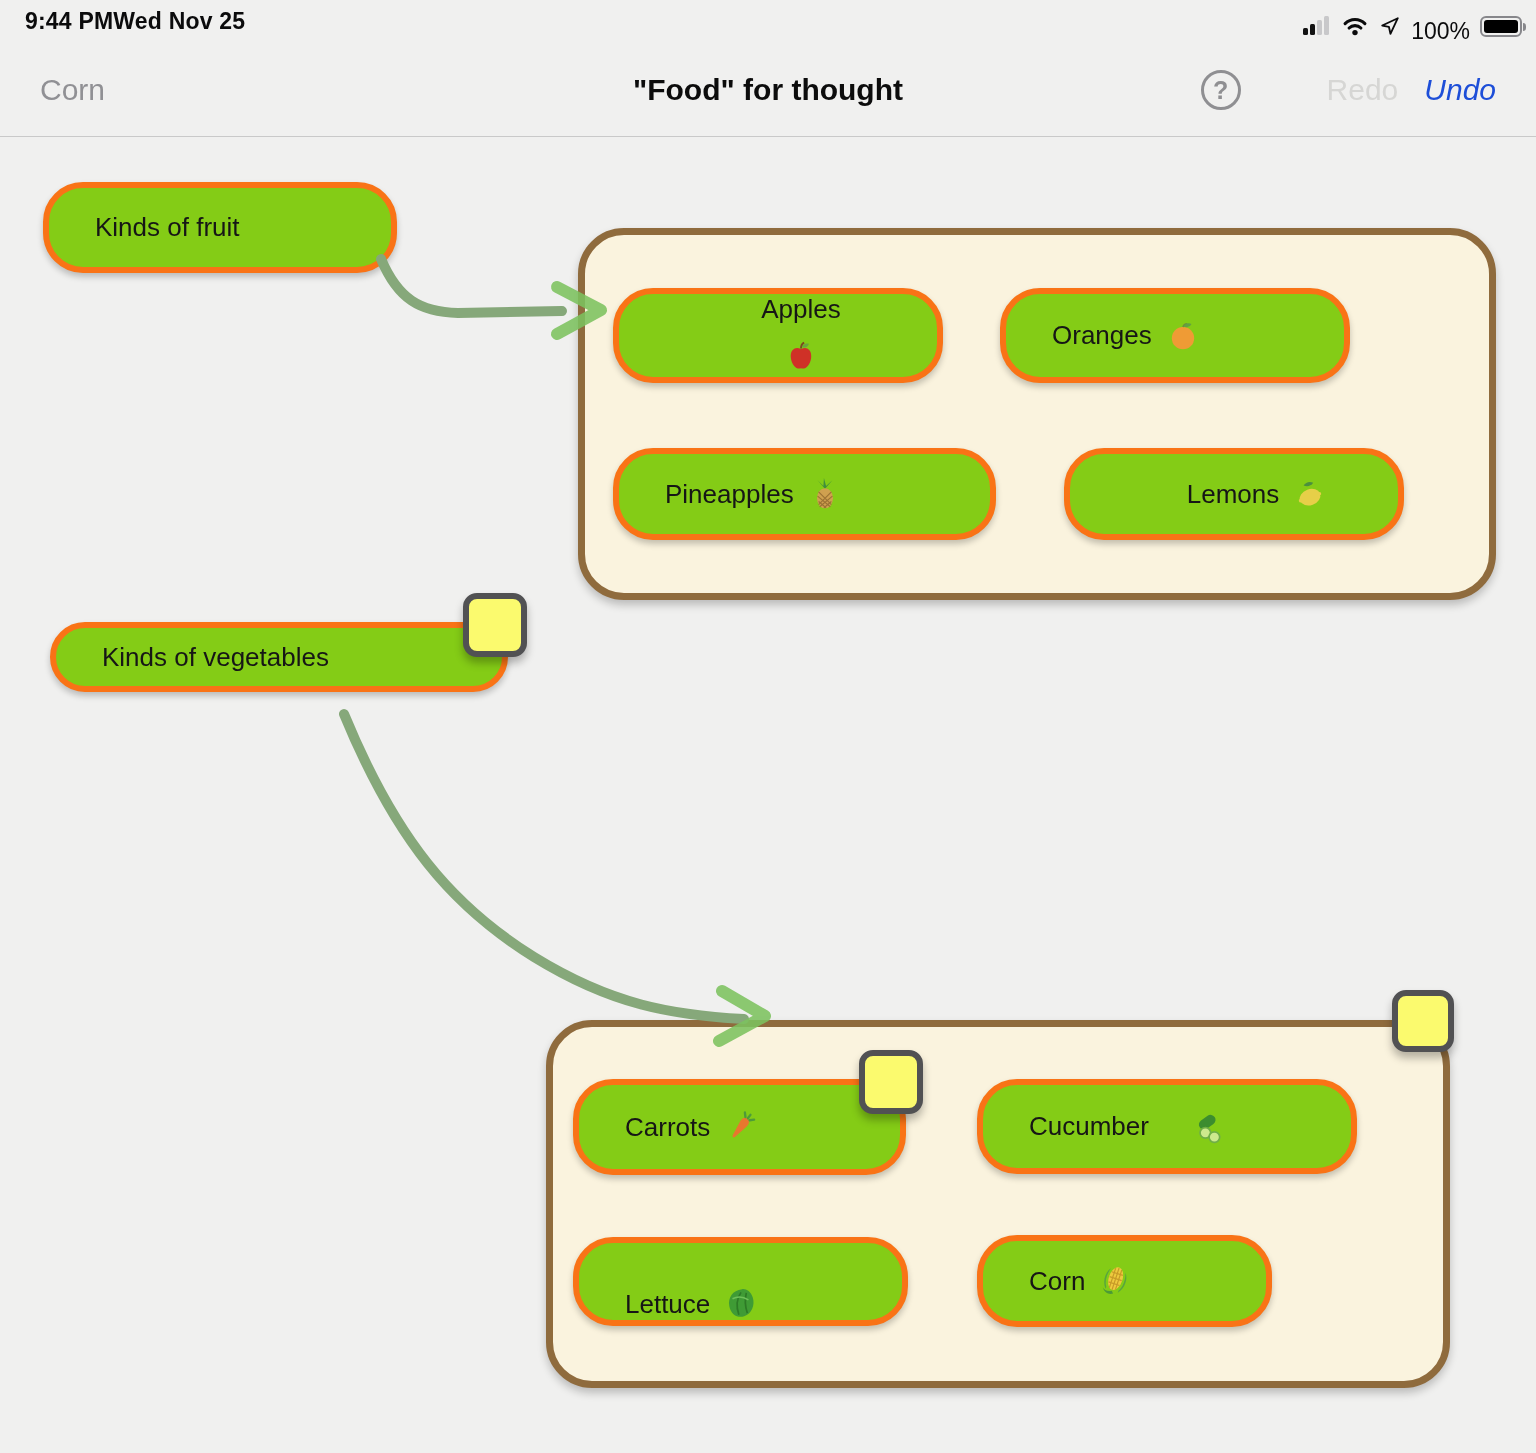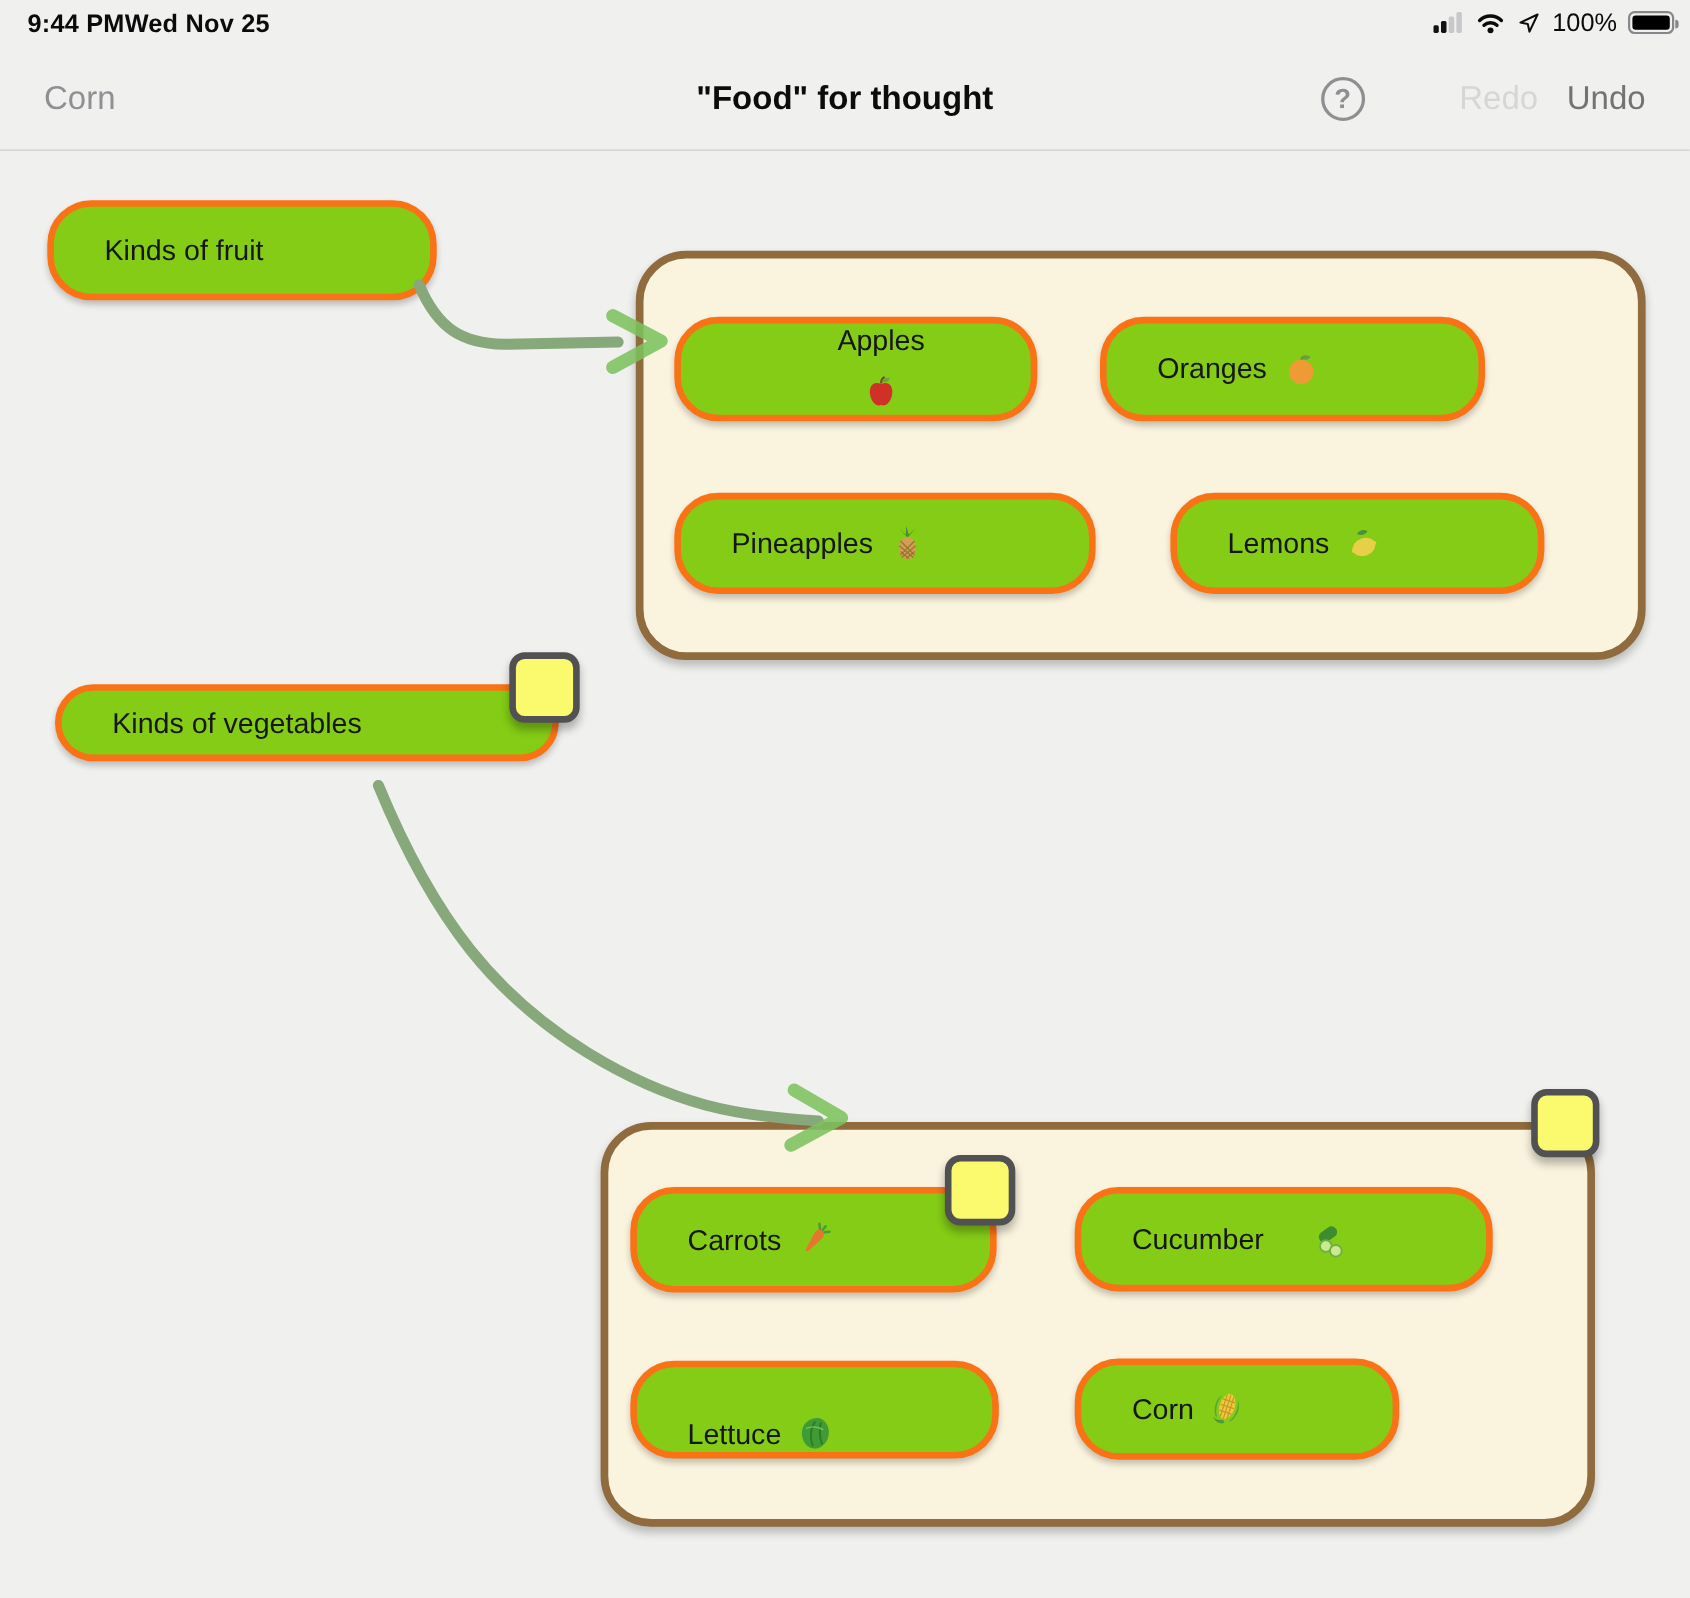--- a/index.html
+++ b/index.html
@@ -7,35 +7,35 @@
     width:1536px;height:1453px;position:relative;overflow:hidden;
     background:#f0f0ef;
     font-family:"Liberation Sans", sans-serif;
     -webkit-font-smoothing:antialiased;
   }
   
   .status-bar{position:absolute;left:0;top:0;width:1536px;height:44px;}
   .status-left{position:absolute;left:25px;top:8px;display:flex;
     font-size:23px;font-weight:700;color:#0b0b0c;letter-spacing:.2px;}
   .status-right{position:absolute;right:14px;top:7px;display:flex;align-items:center;gap:10px;}
-  .batt-pct{font-size:23px;font-weight:400;color:#0b0b0c;}
+  .batt-pct{font-size:23px;font-weight:400;color:#0b0b0c;margin-top:11px;}
   .battery{position:relative;width:42px;height:21px;border:2px solid #87878b;border-radius:6px;box-sizing:border-box;}
   .battery .level{position:absolute;left:2px;top:2px;bottom:2px;right:2px;background:#000;border-radius:3px;}
   .battery .tip{position:absolute;right:-6px;top:5.5px;width:3.5px;height:8px;background:#87878b;border-radius:0 3px 3px 0;}
   
   .nav-bar{position:absolute;left:0;top:44px;width:1536px;height:93px;border-bottom:1px solid #c9c9c9;box-sizing:border-box;}
   .nav-exit{position:absolute;left:40px;top:0;height:92px;display:flex;align-items:center;
     font-size:30px;color:#909094;}
   .nav-title{position:absolute;left:0;right:0;top:0;height:92px;display:flex;align-items:center;justify-content:center;
     font-size:30px;font-weight:700;color:#0c0c0c;}
   .nav-right{position:absolute;right:40px;top:0;height:92px;display:flex;align-items:center;}
   .help-btn{width:40px;height:40px;border:3px solid #8f8f92;border-radius:50%;box-sizing:border-box;
     display:flex;align-items:center;justify-content:center;font-size:25px;font-weight:600;color:#8f8f92;margin-right:40px;}
   .redo-btn{font-size:30px;color:#d6d6d4;margin-right:26px;margin-left:46px;}
-  .undo-btn{font-size:30px;color:#737373;}
+  .undo-btn{font-size:30px;color:#1d4ed8;font-style:italic;}
   
   .node{
     position:absolute;background:#84cc16;border:6px solid #f97316;border-radius:40px;
     box-sizing:border-box;display:flex;align-items:center;padding-left:46px;gap:14px;
     font-size:26px;color:#161616;box-shadow:0 4px 6px rgba(0,0,0,.22);
   }
   .group-box{
     position:absolute;background:#faf3de;border:7px solid #8f6b3d;border-radius:46px;
     box-sizing:border-box;box-shadow:0 5px 8px rgba(0,0,0,.22);
   }
@@ -117,21 +117,21 @@
 
   <div class="node" style="left:613px;top:448px;width:383px;height:92px;">
     <span>Pineapples</span>
     <svg class="emoji" viewBox="0 0 32 32">
       <path d="M16 11 L9 3 L14.5 8.5 L15 1 L17 8.5 L23 3 L16 11 Z" fill="#3f8f3c"></path>
       <ellipse cx="16" cy="20" rx="7.5" ry="9.5" fill="#cfa04f"></ellipse>
       <path d="M10 14 L22 26 M9 18 L21 28 M10 23 L17 29 M22 14 L10 26 M23 18 L11 28 M22 23 L15 29" stroke="#9c7234" stroke-width="1.1"></path>
     </svg>
   </div>
 
-  <div class="node" style="left:1064px;top:448px;width:340px;height:92px;">
+  <div class="node" style="left:1064px;top:448px;width:340px;height:92px;justify-content:center;">
     <span>Lemons</span>
     <svg class="emoji" viewBox="0 0 32 32">
       <g transform="rotate(-20 16 19)">
         <ellipse cx="16" cy="19" rx="10" ry="7.5" fill="#e7cf48"></ellipse>
         <circle cx="6.5" cy="19" r="1.6" fill="#e7cf48"></circle>
           <circle cx="25.5" cy="19" r="1.6" fill="#e7cf48"></circle>
       </g>
       <path d="M10 8 C12 4.5 16 3.8 19 5.5 C17 8.8 13 9.5 10 8 Z" fill="#4c8f3f"></path>
     </svg>
   </div>

